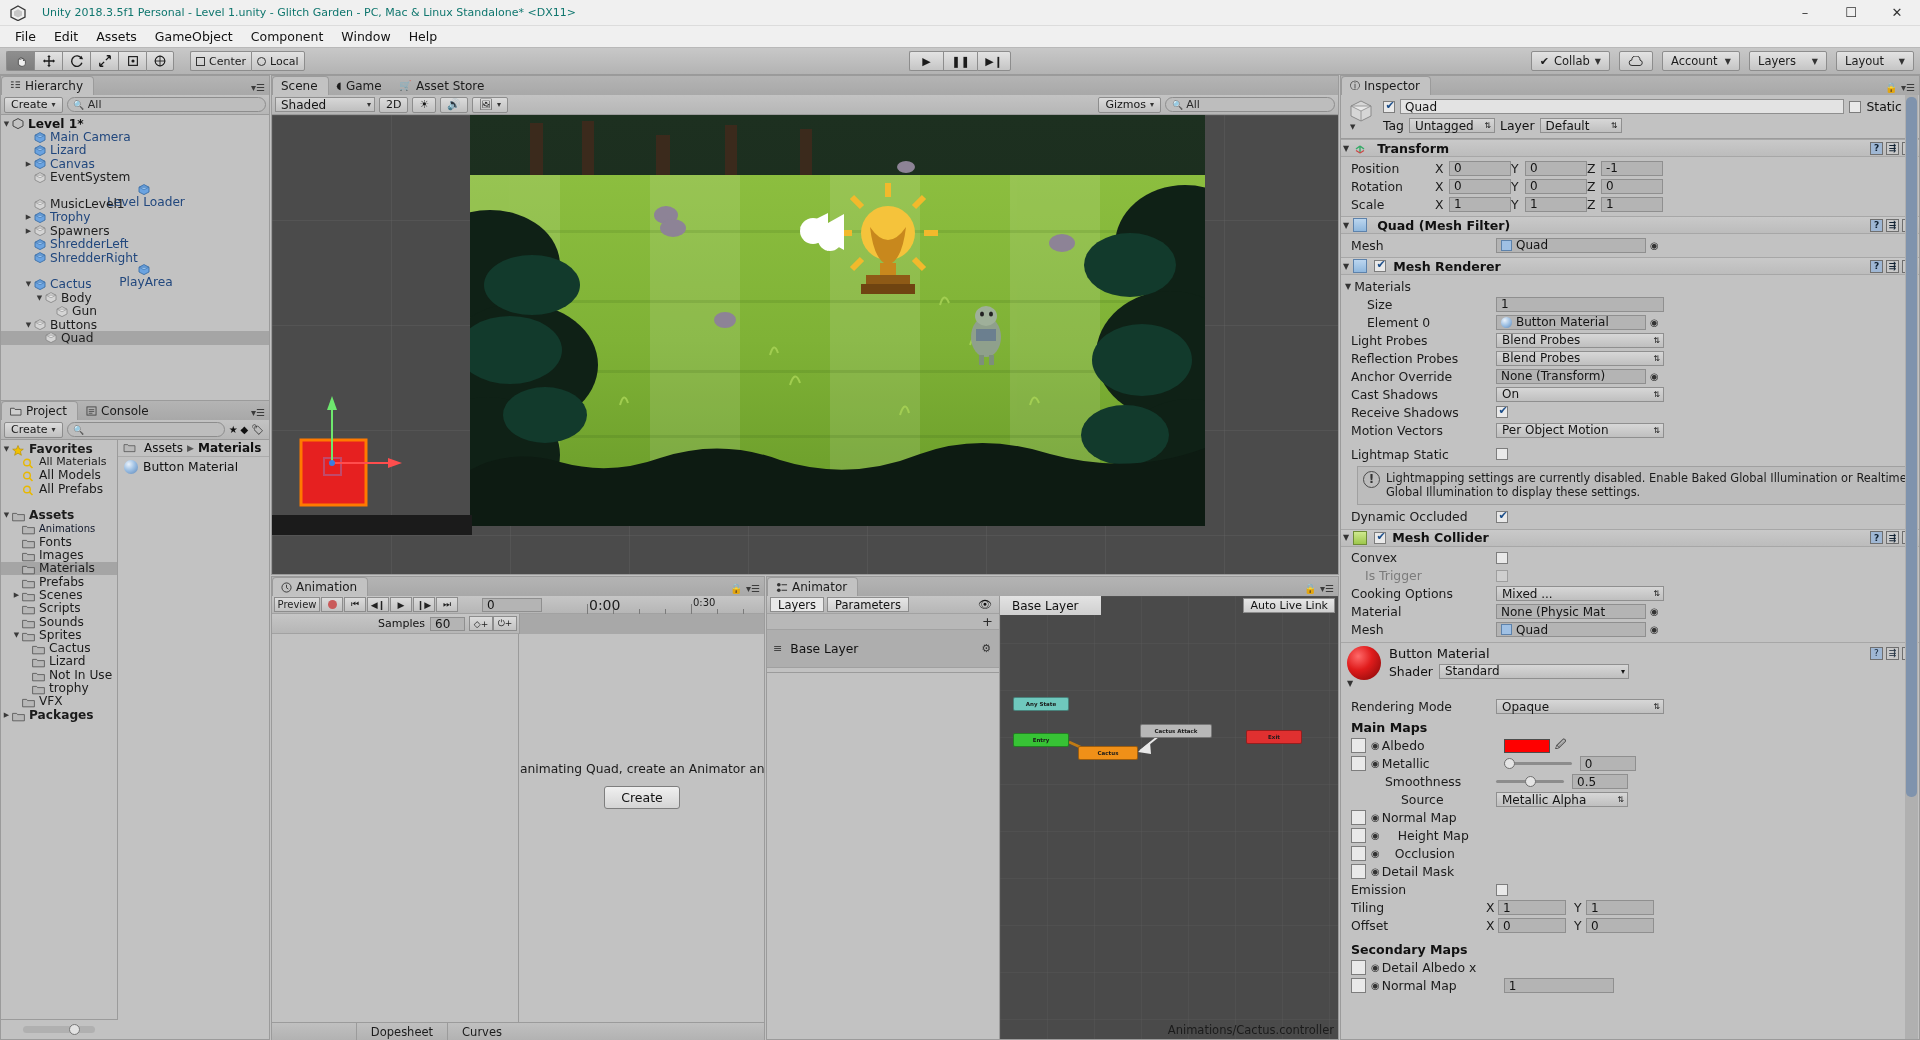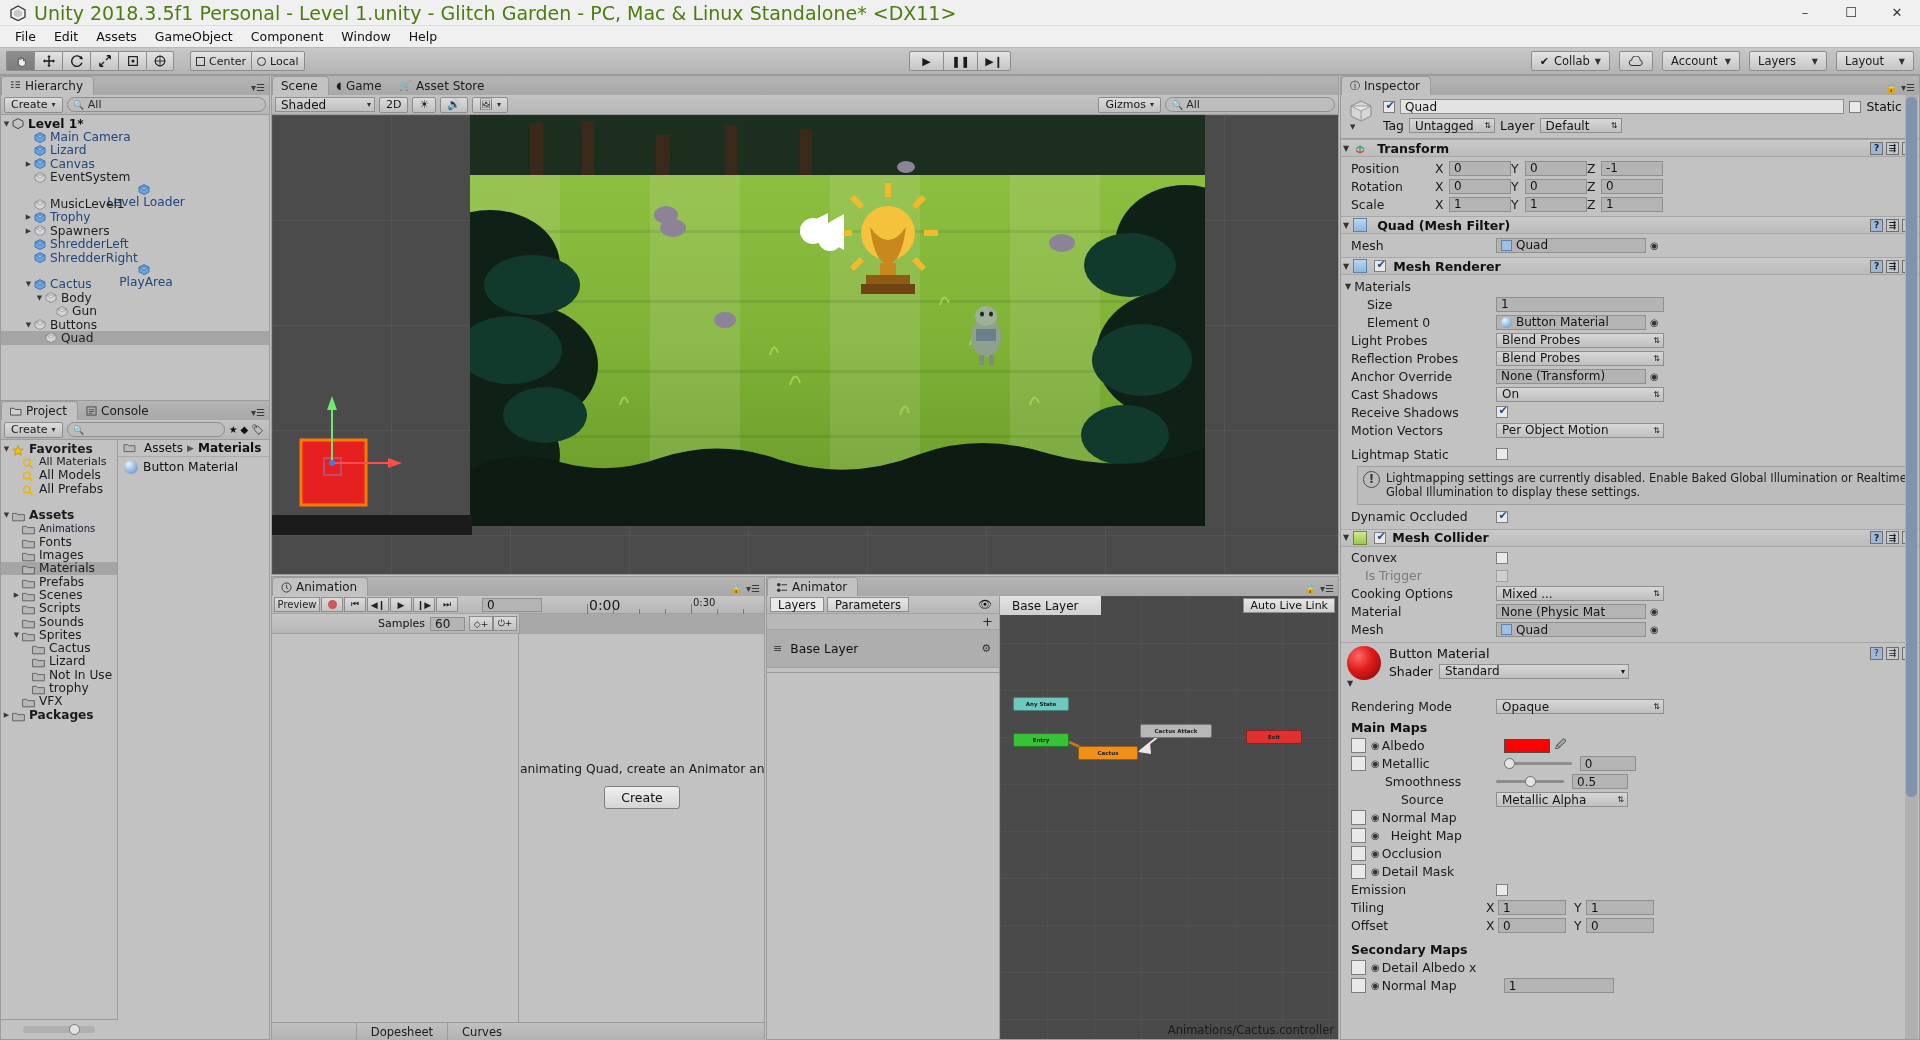--- a/index.html
+++ b/index.html
@@ -12,21 +12,21 @@
     -webkit-font-smoothing: none;
   }
   .win { position:relative; width:1920px; height:1040px; }
 
   
   .titlebar {
     height: 26px; background:#f0f0f0; display:flex; align-items:center;
     border-bottom:1px solid #dcdcdc;
   }
   .title-icon { width:24px; height:20px; margin-left:6px; display:flex; align-items:center; justify-content:center;}
-  .title-text { font-size:19px; color:#4d7c0f; margin-left:4px; white-space:nowrap; }
+  .title-text { font-size:11px; color:#0f766e; margin-left:12px; white-space:nowrap; }
   .win-btns { margin-left:auto; display:flex; height:26px; }
   .win-btn { width:46px; height:26px; display:flex; align-items:center; justify-content:center; font-size:13px; color:#333;}
 
   
   .menubar { height:22px; background:#f0f0f0; display:flex; align-items:center; padding-left:6px;
              border-bottom:1px solid #b9b9b9; }
   .menu-item { padding:2px 9px; font-size:12.5px; color:#111; }
 
   
   .toolbar {
@@ -1288,26 +1288,26 @@
           </div>
         </div>
         <div class="irow" style="padding-left:10px;">
           <span class="ckbox" style="width:15px;height:15px"></span>
           <span style="margin-left:5px;font-size:10px;color:#333">◉</span>
           <span class="ilabel" style="margin-left:2px;">Normal Map</span>
         </div>
         <div class="irow" style="padding-left:10px;">
           <span class="ckbox" style="width:15px;height:15px"></span>
           <span style="margin-left:5px;font-size:10px;color:#333">◉</span>
-          <span class="ilabel" style="margin-left:11px;">Height Map</span>
+          <span class="ilabel" style="margin-left:18px;">Height Map</span>
         </div>
         <div class="irow" style="padding-left:10px;">
           <span class="ckbox" style="width:15px;height:15px"></span>
           <span style="margin-left:5px;font-size:10px;color:#333">◉</span>
-          <span class="ilabel" style="margin-left:2px;">Occlusion</span>
+          <span class="ilabel" style="margin-left:15px;">Occlusion</span>
         </div>
         <div class="irow" style="padding-left:10px;">
           <span class="ckbox" style="width:15px;height:15px"></span>
           <span style="margin-left:5px;font-size:10px;color:#333">◉</span>
           <span class="ilabel" style="margin-left:2px;">Detail Mask</span>
         </div>
         <div class="irow" style="padding-left:10px;">
           <span class="ilabel" style="width:145px">Emission</span>
           <span class="ckbox"></span>
         </div>

